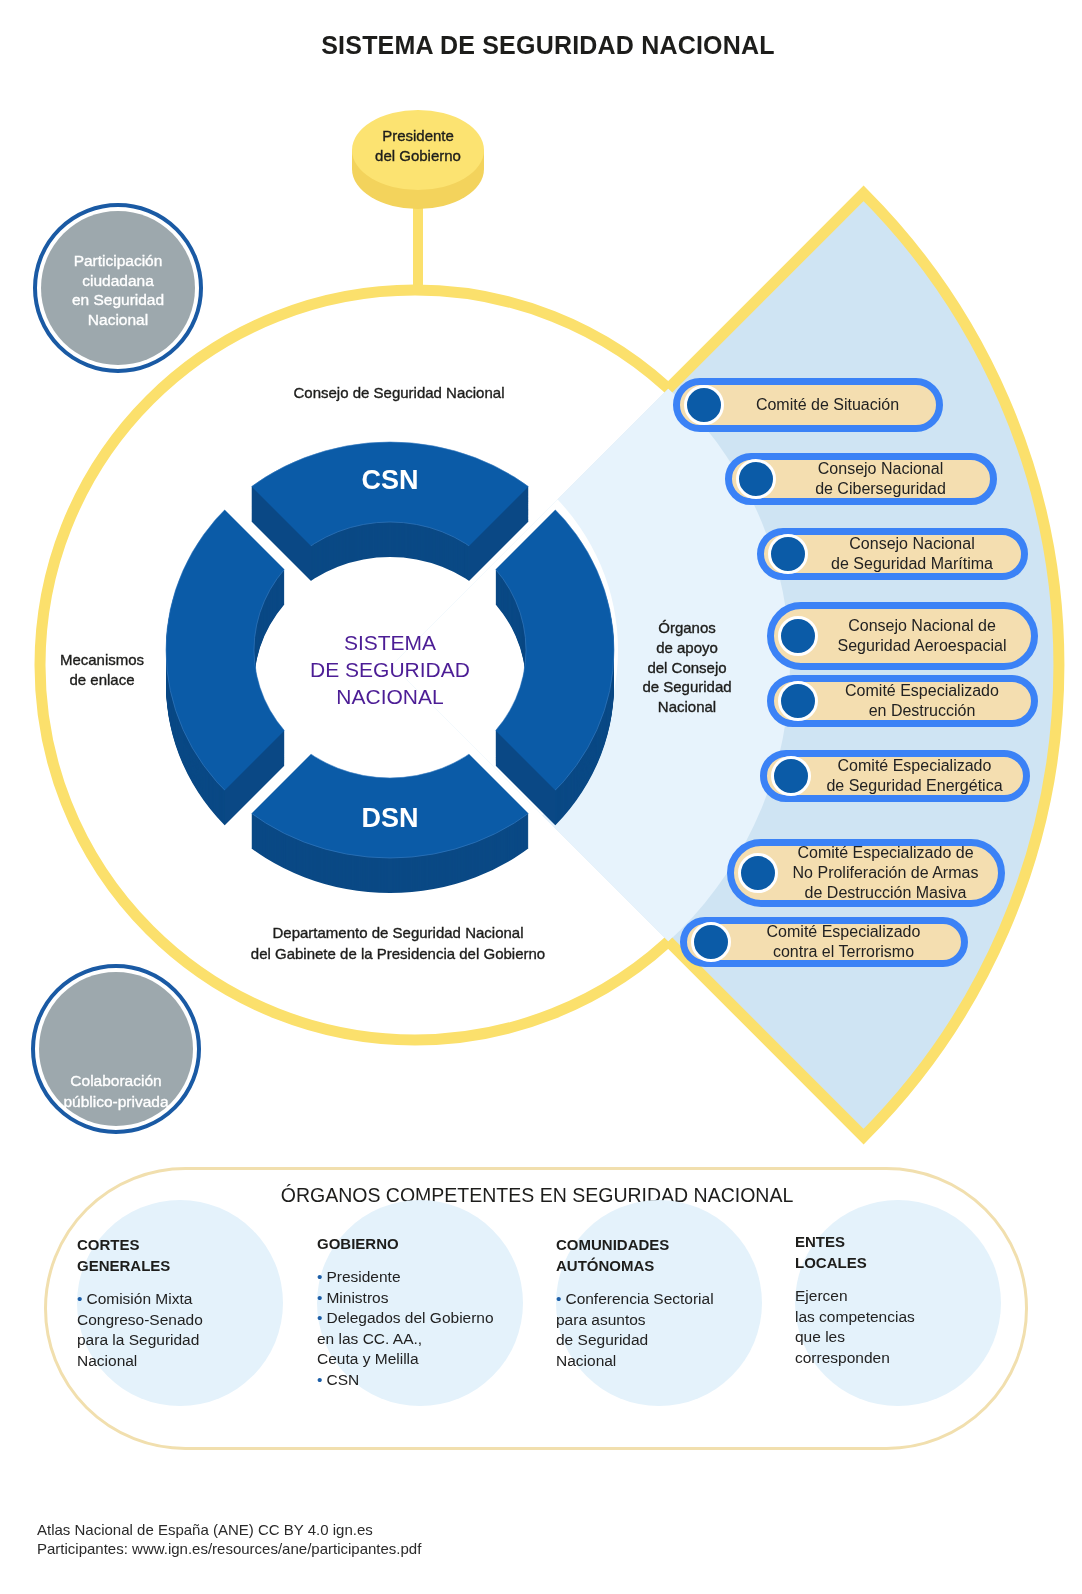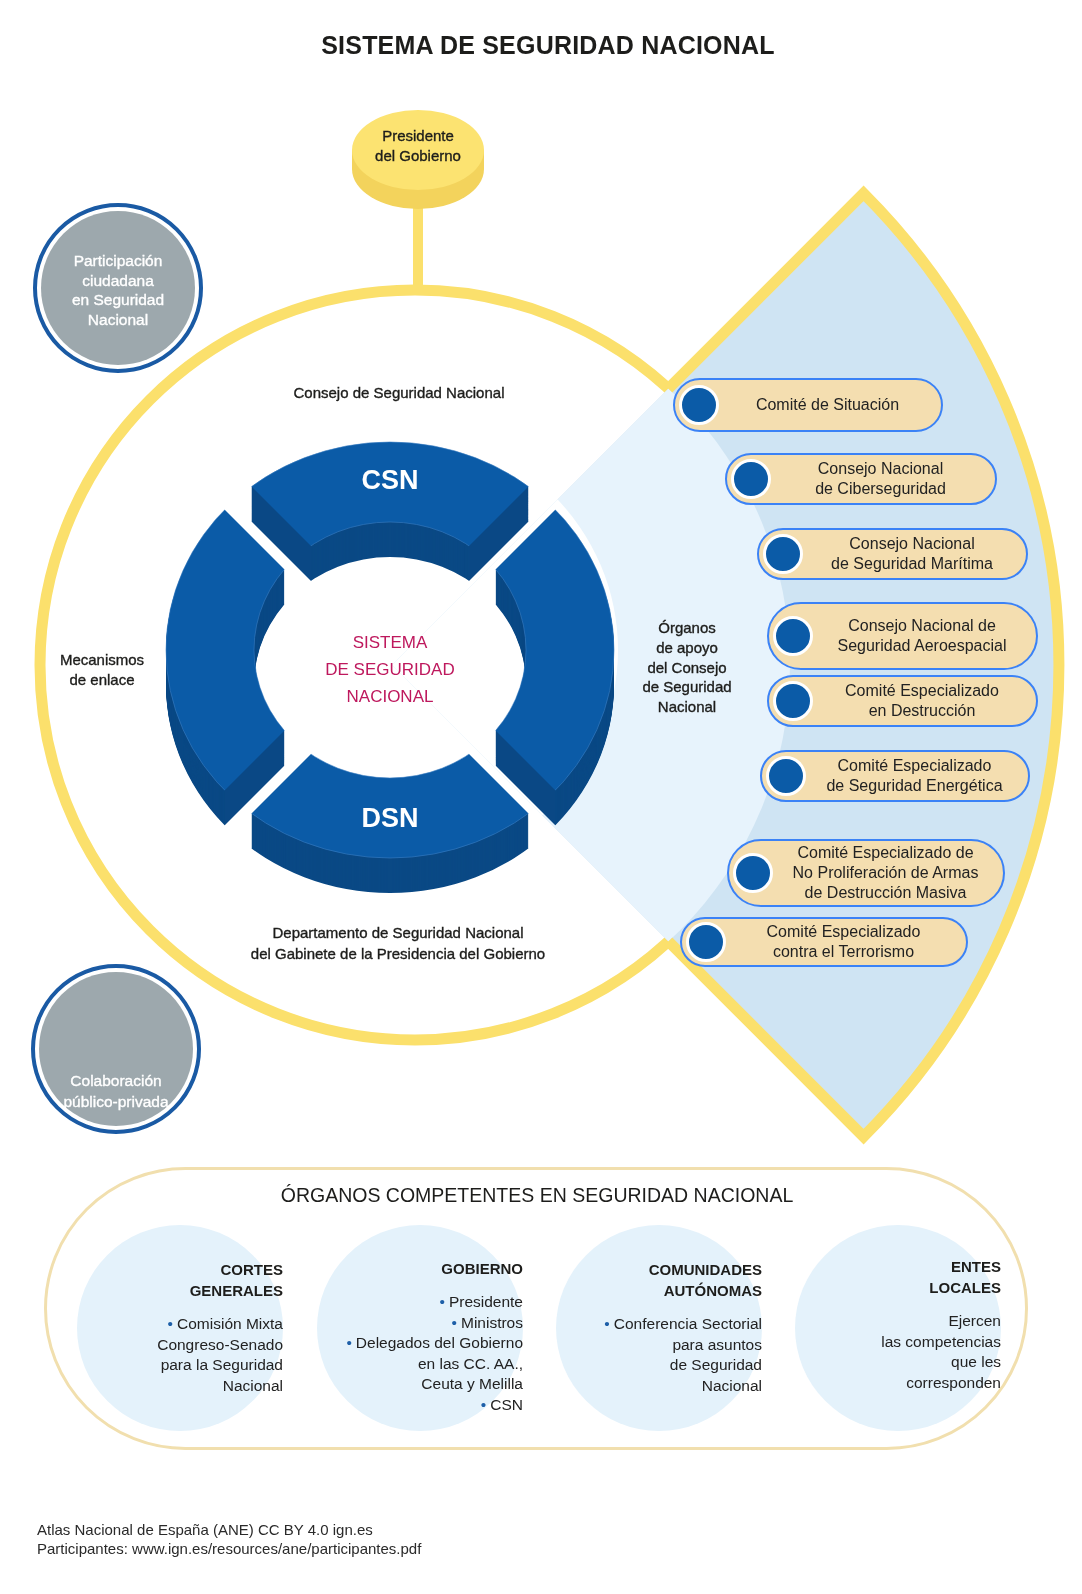--- a/index.html
+++ b/index.html
@@ -21,46 +21,46 @@
     border: 4px solid var(--c-ring-outline, #1a5aa4); background: #ffffff;
   }
   .gray-circle .inner {
     position: absolute; left: 4px; top: 4px; right: 4px; bottom: 4px;
     border-radius: 50%; background: var(--c-gray-circle, #9da8ad);
   }
   .gray-text { color: #ffffff; font-size: 15.5px; }
 
   .label-15 { font-size: 15px; line-height: 20px; color: #1d1d1b; }
   .ring-label { color: #ffffff; font-weight: bold; font-size: 27px; line-height: 30px; }
-  .center-text { font-size: 17px; line-height: 27px; color: #be185d; }
+  .center-text { font-size: 21px; line-height: 27px; color: #4c1d95; }
 
   .pill {
-    position: absolute; box-sizing: border-box; border: 2px solid #3b82f6;
+    position: absolute; box-sizing: border-box; border: 7px solid #3b82f6;
     border-radius: 40px; background: var(--c-pill-fill, #f4deb0); text-decoration: underline;
   }
   .pill .dot {
     position: absolute; left: 4px; top: 50%; margin-top: -20px;
     width: 34px; height: 34px; border-radius: 50%;
     background: var(--c-ring-blue, #0b5ba7); border: 3px solid #ffffff;
   }
   .pill .pill-text {
     position: absolute; left: 47px; right: 8px; top: 0; bottom: 0;
     display: flex; flex-direction: column; justify-content: center;
     text-align: center; font-size: 16px; line-height: 20px; color: #222222;
   }
   .pill .pill-text .ln { display: block; white-space: nowrap; }
 
   .competent-frame {
     position: absolute; left: 44px; top: 1167px; width: 984px; height: 283px;
     box-sizing: border-box; border: 3px solid var(--c-frame, #f1dfae); border-radius: 142px;
   }
   .competent-title { left: 237px; top: 1183px; width: 600px; font-size: 19.5px; line-height: 24px; color: #1d1d1b; }
   .comp-circle {
-    position: absolute; top: 1225px; width: 206px; height: 206px; border-radius: 50%;
-    background: var(--c-circle-light, #e4f2fb); text-align: right; box-sizing: border-box;
+    position: absolute; top: 1200px; width: 206px; height: 206px; border-radius: 50%;
+    background: var(--c-circle-light, #e4f2fb); text-align: left; box-sizing: border-box;
   }
   .comp-circle .heading { font-weight: bold; font-size: 15px; line-height: 21px; color: #1d1d1b; }
   .comp-circle .items { margin-top: 13px; font-size: 15.5px; line-height: 20.6px; color: #222222; }
   .comp-circle .ln { display: block; white-space: nowrap; }
   .bullet { color: var(--c-bullet, #1d5fa8); margin-right: 4px; }
 
   .footer { position: absolute; left: 37px; font-size: 15px; line-height: 18px; color: #2a2a2a; white-space: nowrap; }
 
   .yellow-stroke { stroke: var(--c-yellow, #fbe06c); }
   .yellow-fill { fill: var(--c-yellow, #fbe06c); }

